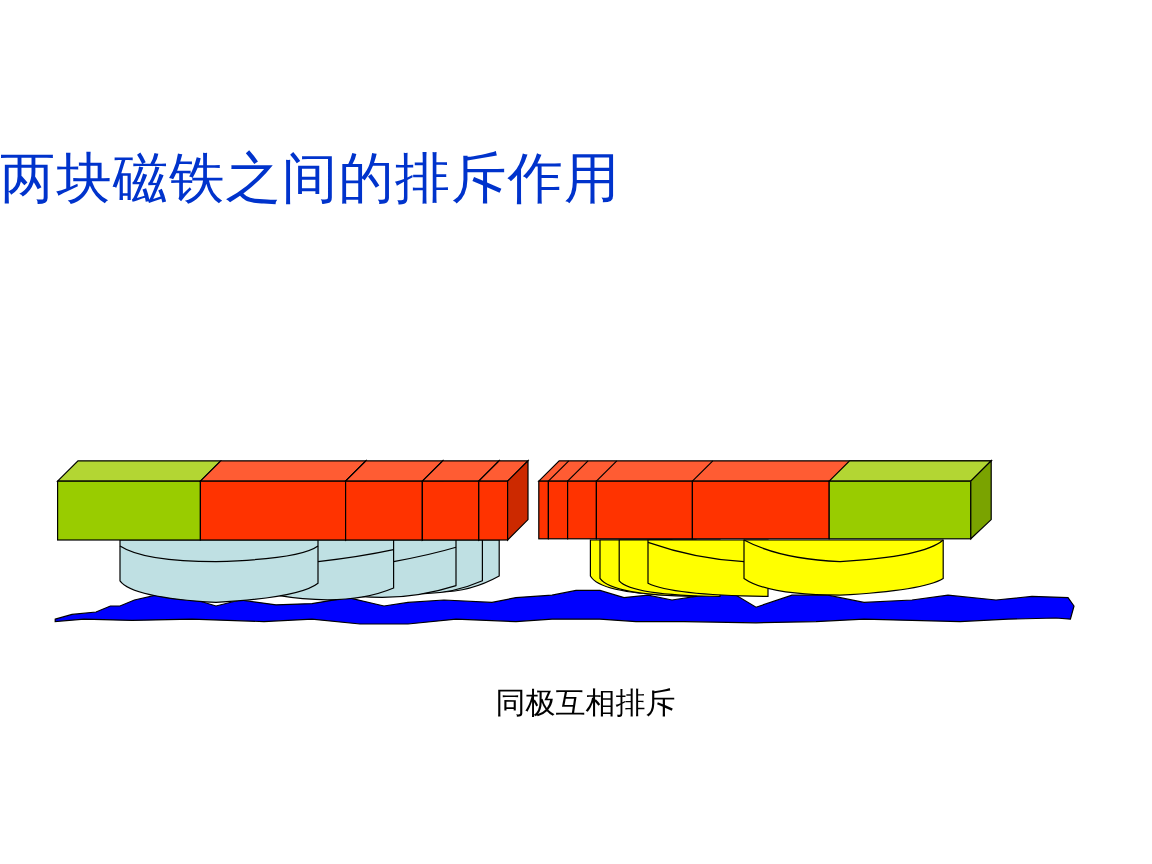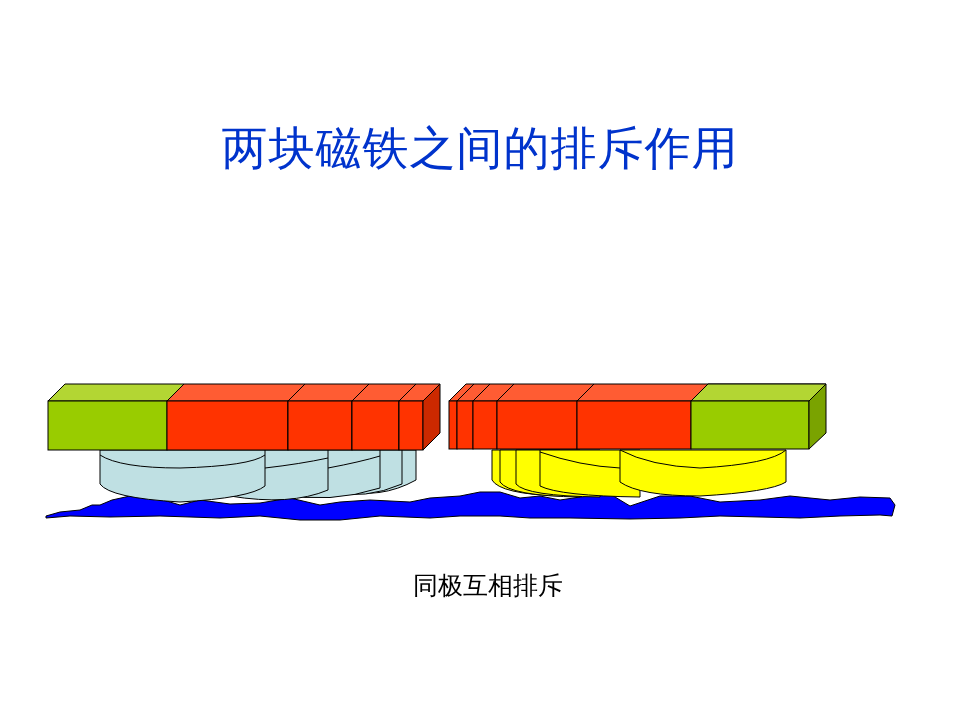--- a/index.html
+++ b/index.html
@@ -1,18 +1,18 @@
 <!DOCTYPE html>
 <html><head>
   <meta charset="utf-8">
   <style>
     html, body { margin: 0; padding: 0; background: #ffffff; }
     body { width: 960px; height: 720px; position: relative; overflow: hidden; font-family: "DejaVu Sans", "Liberation Sans", sans-serif; }
     .title {
-      position: absolute; left: 0; top: 118px; width: 960px; text-align: center;
+      position: absolute; left: 0; top: 118px; width: 960px; 
       font-size: 46px; color: #0033cc; letter-spacing: 1px; line-height: 60px;
     }
     .caption {
       position: absolute; left: 0; top: 568px; width: 976px; text-align: center;
       font-size: 25px; color: #000000; line-height: 36px;
     }
     .diagram { position: absolute; left: 0; top: 0; width: 960px; height: 720px; }
   </style>
 </head>
 <body>

